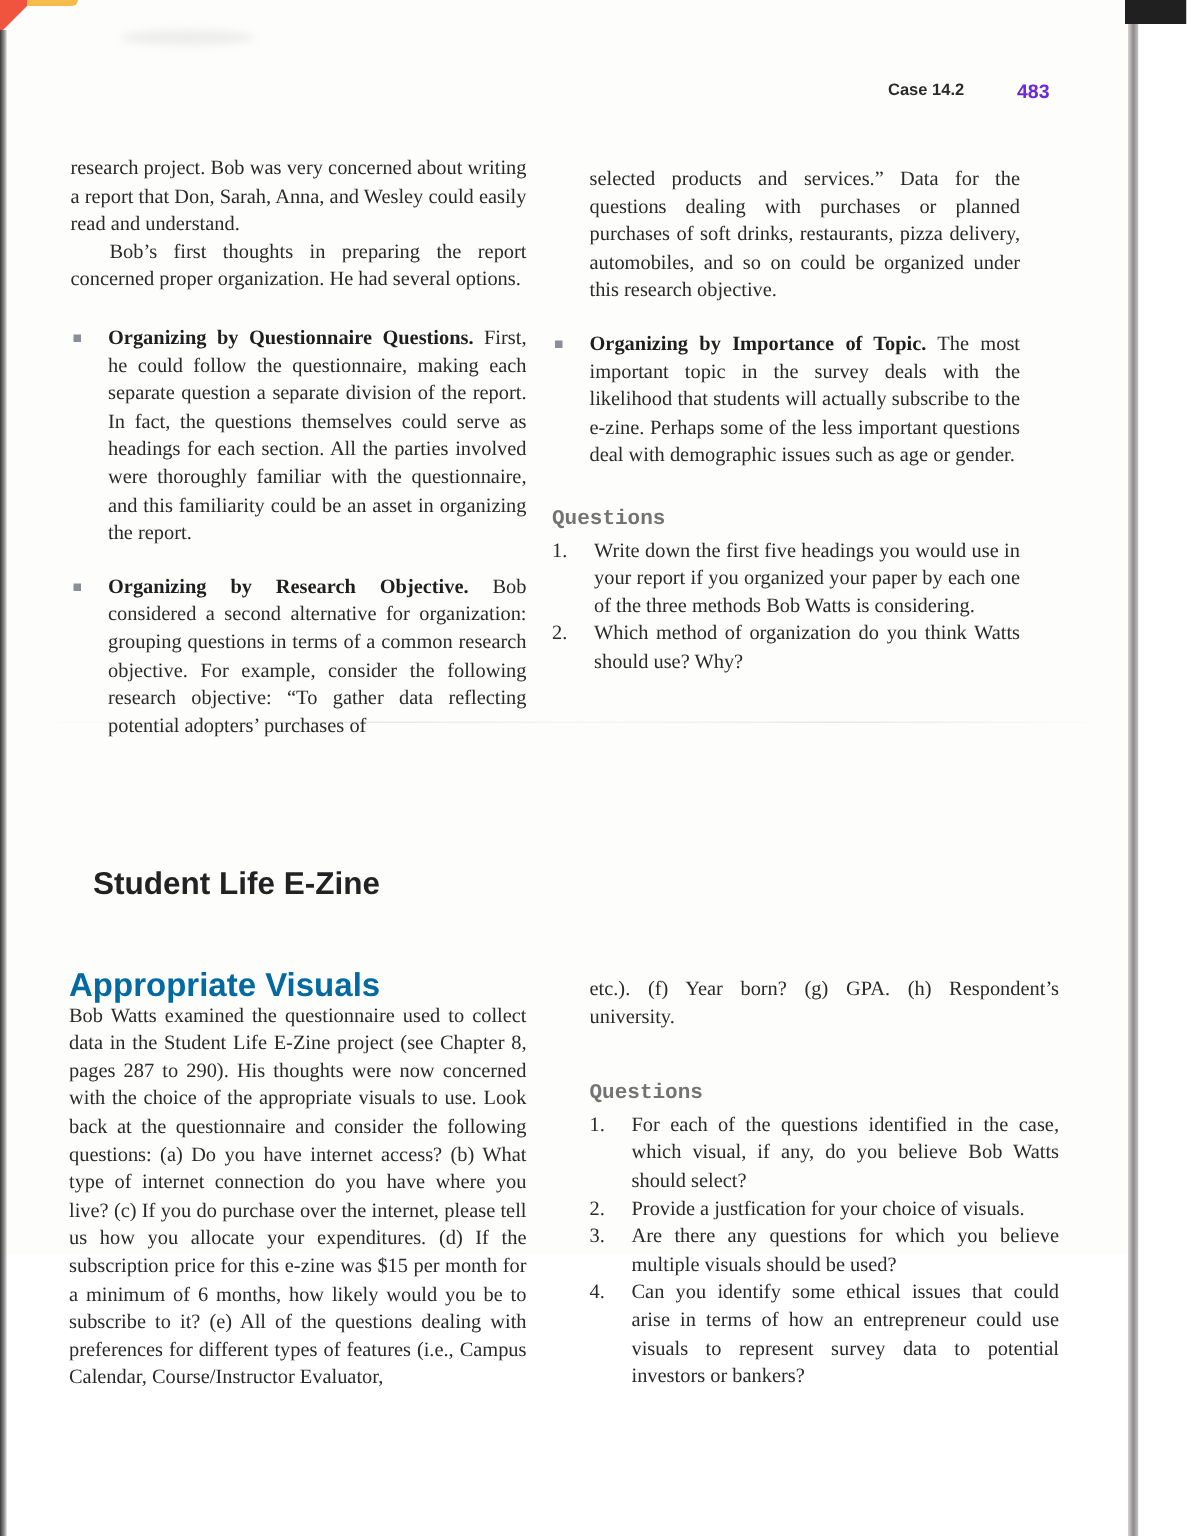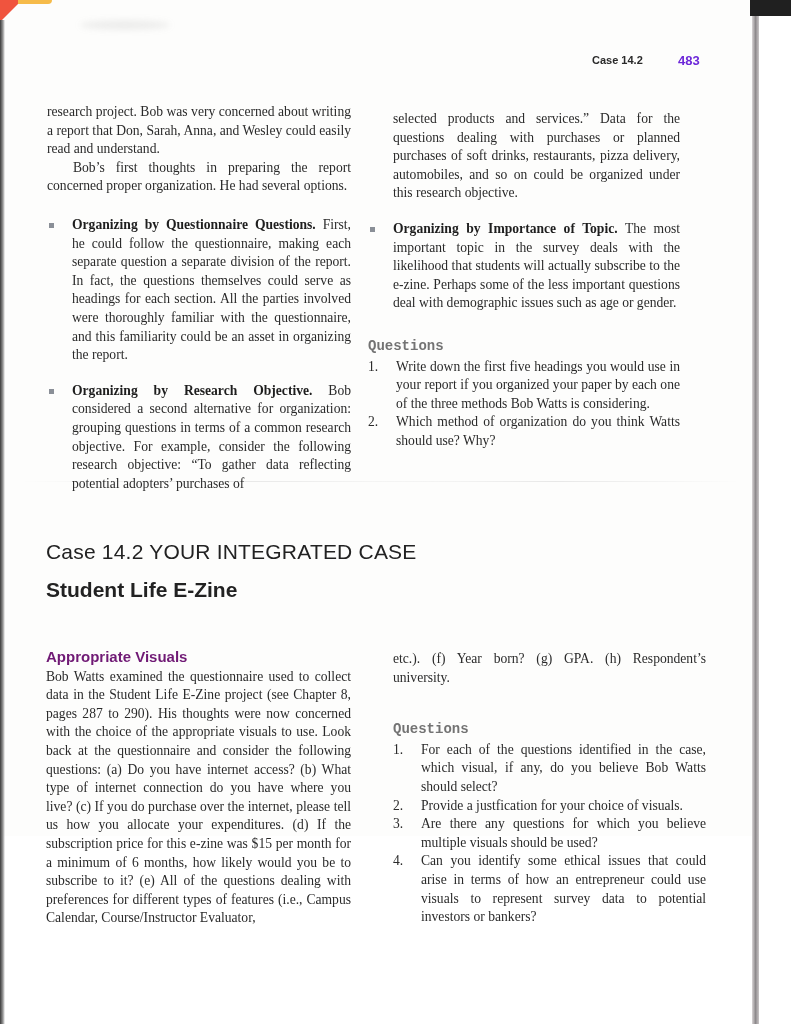--- a/index.html
+++ b/index.html
@@ -37,23 +37,23 @@
   .bullet { position: relative; padding-left: 25px; margin-top: 17px; }
   .bullet .mark { position: absolute; left: 2px; top: 7px; width: 5px; height: 5px; background: #8a8f97; }
   .bold { font-weight: bold; color: #1e1e1e; }
   .sans-h { font-family: Liberation Mono, monospace; font-weight: bold; color: #737373; }
   .q-head { font-size: 14px; margin: 0 0 2px 0; }
   .qi { position: relative; padding-left: 28px; }
   .qi .num { position: absolute; left: 0; top: 0; }
 
   .case-title { position: absolute; left: 46px; top: 540px; font-family: "Liberation Sans", "DejaVu Sans", sans-serif;
     font-size: 21px; color: #222; letter-spacing: 0.2px; }
-  .case-sub { position: absolute; left: 46px; top: 578px; font-family: "Liberation Sans", "DejaVu Sans", sans-serif;
+  .case-sub { position: absolute; left: 62px; top: 578px; font-family: "Liberation Sans", "DejaVu Sans", sans-serif;
     font-size: 21px; font-weight: bold; color: #222; text-align: right; }
-  .section-h { font-family: "Liberation Sans", "DejaVu Sans", sans-serif; font-size: 15px; font-weight: bold; color: #701a75; margin-bottom: 1px; }
+  .section-h { font-family: "Liberation Sans", "DejaVu Sans", sans-serif; font-size: 22px; font-weight: bold; color: #0369a1; margin-bottom: 1px; }
 </style>
 </head>
 <body>
 
 <div class="page">
   <div class="corner-red"></div>
   <div class="corner-yellow"></div>
   <div class="smudge"></div>
   <div class="edge-left"></div>
   <div class="edge-right"></div>
@@ -90,21 +90,20 @@
     <div class="qi">
       <span class="num">1.</span>
       <span>Write down the first five headings you would use in your report if you organized your paper by each one of the three methods Bob Watts is considering.</span>
     </div>
     <div class="qi">
       <span class="num">2.</span>
       <span>Which method of organization do you think Watts should use? Why?</span>
     </div>
   </div>
 
-  <div class="case-title">Case 14.2 YOUR INTEGRATED CASE</div>
   <div class="case-sub">Student Life E-Zine</div>
 
   <div class="col" style="left:46px; top:648px; width:305px;">
     <div class="section-h">Appropriate Visuals</div>
     <p>Bob Watts examined the questionnaire used to collect data in the Student Life E-Zine project (see Chapter 8, pages 287 to 290). His thoughts were now concerned with the choice of the appropriate visuals to use. Look back at the questionnaire and consider the following questions: (a) Do you have internet access? (b) What type of internet connection do you have where you live? (c) If you do purchase over the internet, please tell us how you allocate your expenditures. (d) If the subscription price for this e-zine was $15 per month for a minimum of 6 months, how likely would you be to subscribe to it? (e) All of the questions dealing with preferences for different types of features (i.e., Campus Calendar, Course/Instructor Evaluator,</p>
   </div>
 
   <div class="col" style="left:364px; top:650px; width:313px;margin-left:29px;">
     <p>etc.). (f) Year born? (g) GPA. (h) Respondent’s university.</p>
     <div class="sans-h q-head" style="margin-top:33px;">Questions</div>

